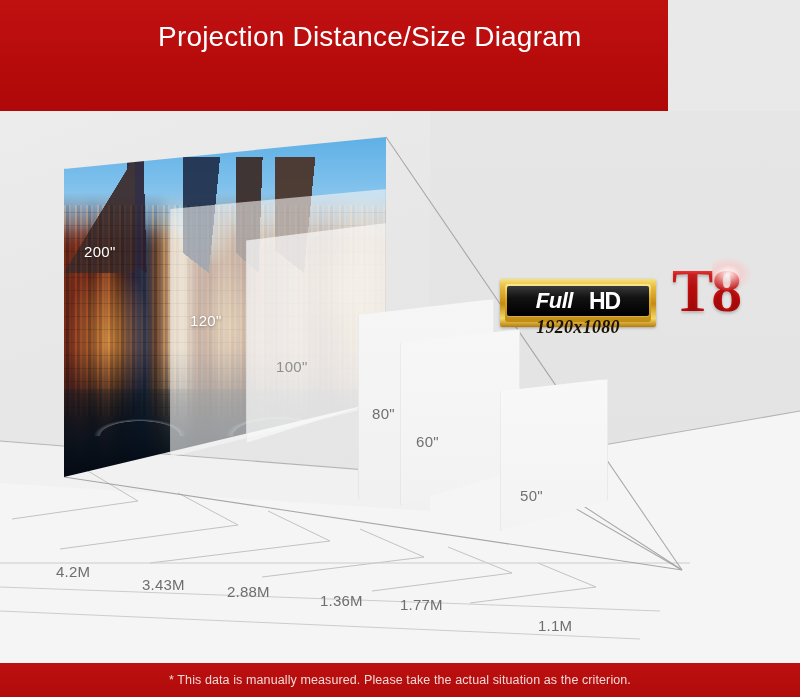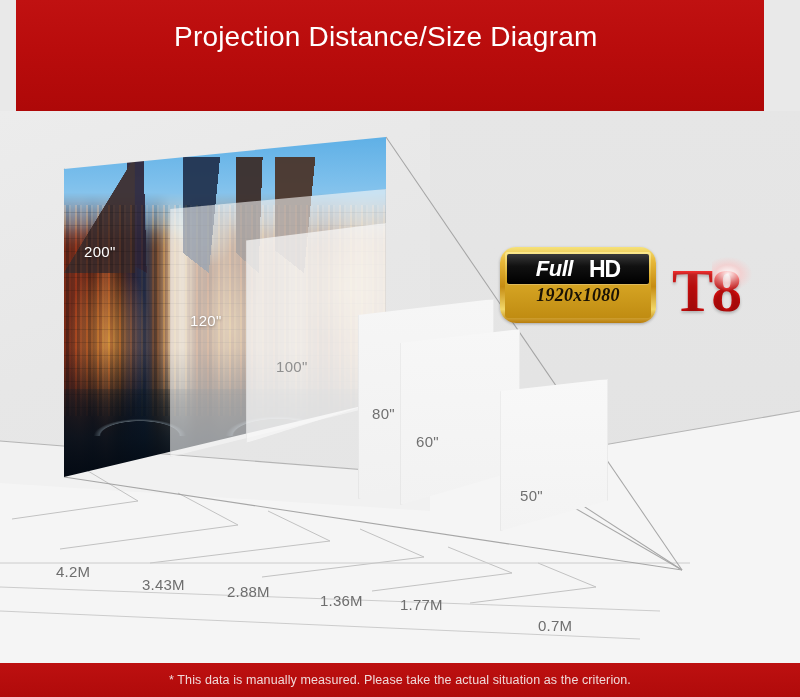--- a/index.html
+++ b/index.html
@@ -11,21 +11,21 @@
   #page{
     position:relative;
     width:800px;
     height:697px;
     overflow:hidden;
     background:#e9e9e9;
   }
 
   
   #header{
-    position:absolute;left:16px;top:0;width:748px;height:111px;
+    position:absolute;left:0;top:0;width:668px;height:111px;
     background:linear-gradient(180deg,#c01111 0%,#b90c0c 45%,#ae0808 100%);
     box-sizing:border-box;
   }
   #header-inner{
     position:absolute;left:158px;top:20px;
   }
   .head-line{
     color:#ffffff;
     font-size:28px;
     line-height:34px;
@@ -195,22 +195,22 @@
     padding-left:19px;
   }
   #footer-text{
     position:absolute;left:0;top:0;width:800px;height:34px;
     line-height:34px;text-align:center;
     color:#f0d9d9;font-size:12.5px;letter-spacing:.1px;
   }
 
   
   #fullhd{
-    position:absolute;left:500px;top:136px;width:156px;height:76px;
-    border-radius:16px;
+    position:absolute;left:500px;top:168px;width:156px;height:48px;
+    border-radius:2px;
     background:linear-gradient(180deg,#f6e27a 0%,#e8b93a 18%,#c68c12 52%,#f2d86a 82%,#b87d0d 100%);
     padding:5px;box-sizing:border-box;
     box-shadow:0 1px 3px rgba(0,0,0,.28);
   }
   #fullhd-inner{
     width:100%;height:100%;
     border-radius:3px;
     background:linear-gradient(180deg,#fbe98e 0%,#d9a826 40%,#c08c12 100%);
     padding:2px;box-sizing:border-box;
   }
@@ -324,21 +324,21 @@
       <div class="lbl" style="left:276px;top:247px;color:#8f8f8f;">100"</div>
       <div class="lbl" style="left:372px;top:294px;">80"</div>
       <div class="lbl" style="left:416px;top:322px;">60"</div>
       <div class="lbl" style="left:520px;top:376px;">50"</div>
 
       <div class="dlbl" style="left:56px;top:452px;">4.2M</div>
       <div class="dlbl" style="left:142px;top:465px;">3.43M</div>
       <div class="dlbl" style="left:227px;top:472px;">2.88M</div>
       <div class="dlbl" style="left:320px;top:481px;">1.36M</div>
       <div class="dlbl" style="left:388px;top:485px;margin-left:12px;">1.77M</div>
-      <div class="dlbl" style="left:538px;top:506px;">0.7M</div>
+      <div class="dlbl" style="left:538px;top:506px;">1.1M</div>
     </div>
 
     <svg id="stand" viewBox="0 0 190 120">
 
       <polygon points="10,48 108,22 190,52 92,84" fill="#fbfbfb"></polygon>
       <polygon points="10,48 92,84 92,112 10,76" fill="#d9d9d9"></polygon>
       <polygon points="92,84 190,52 190,80 92,112" fill="#9e9e9e"></polygon>
       <polyline points="10,48 108,22 190,52" fill="none" stroke="#e2e2e2" stroke-width="1"></polyline>
 
       <g>

